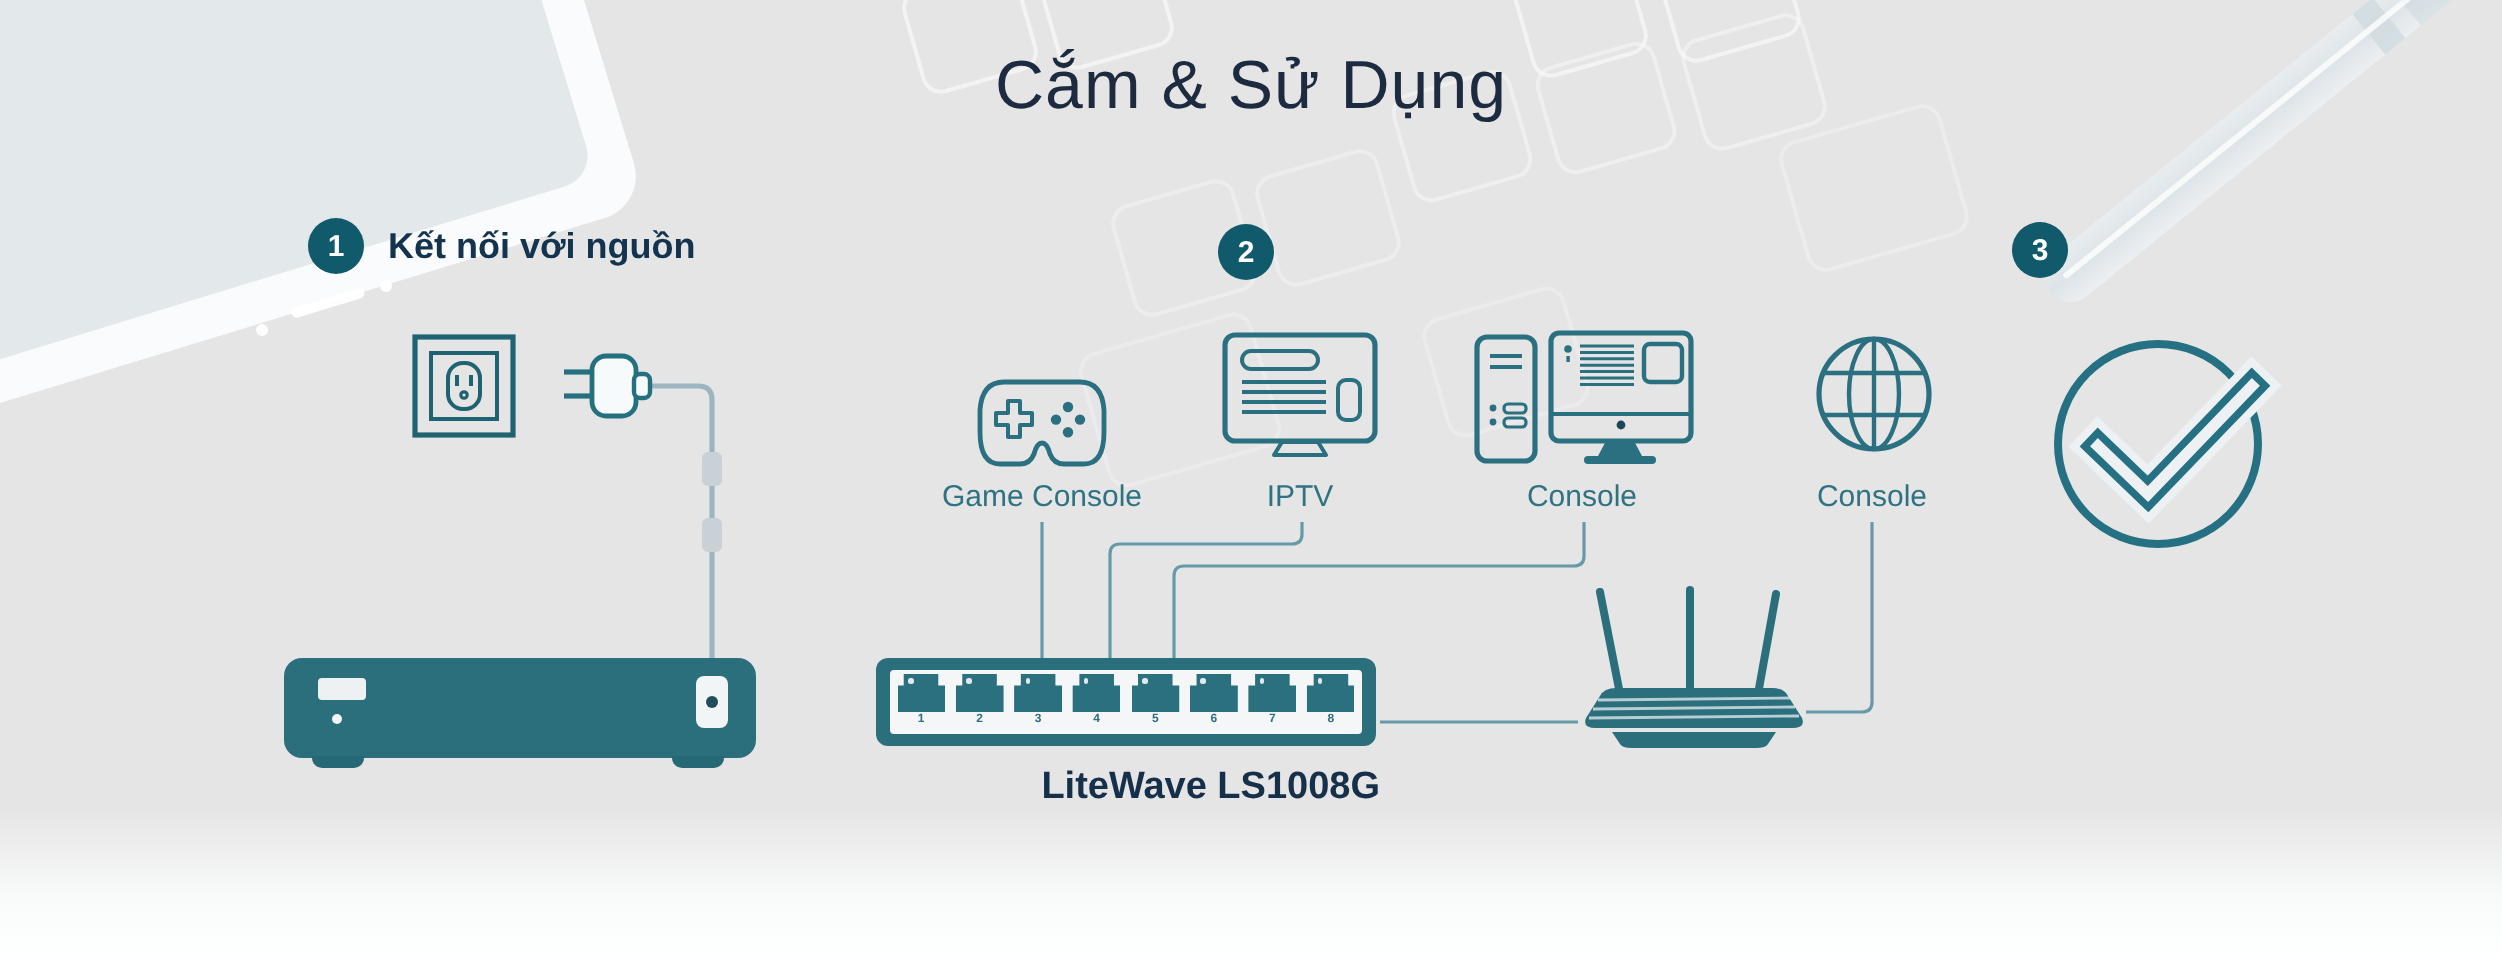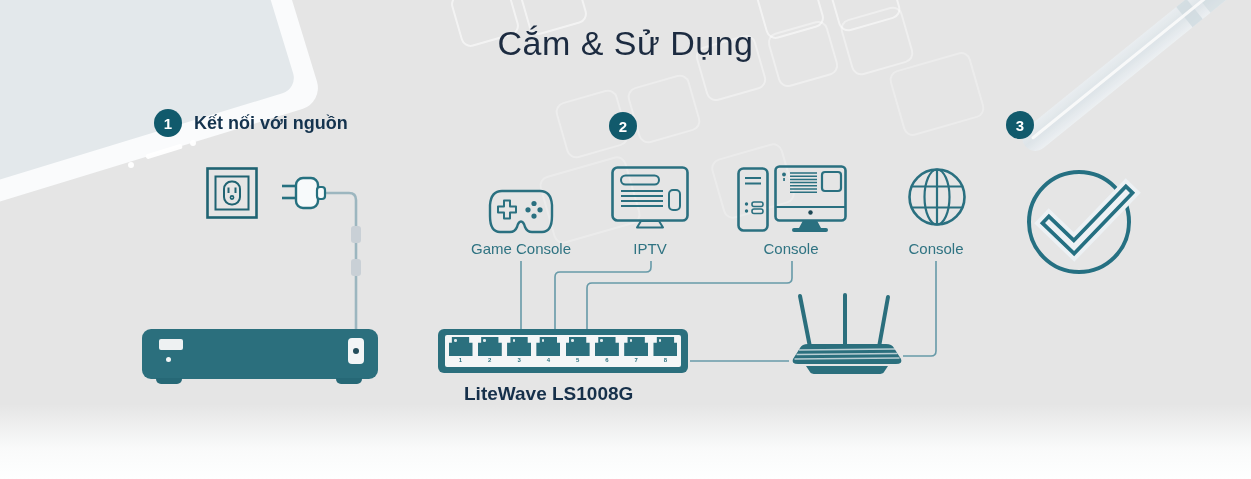--- a/index.html
+++ b/index.html
@@ -57,21 +57,21 @@
   .switch-front{left:438px;top:329px;width:250px;height:44px;background:#2b6f7d;
     border-radius:6px;}
   .sf-panel{position:absolute;left:7px;top:6px;right:7px;bottom:6px;background:#f4f6f7;
     border-radius:2px;display:flex;justify-content:space-between;padding:2px 3px 0 3px;box-sizing:border-box;}
   .port{width:25px;display:flex;flex-direction:column;align-items:center;position:relative;}
   .port-shape{width:24px;height:19px;background:#2b707e;
     clip-path:polygon(0 100%,0 30%,14% 30%,14% 0,86% 0,86% 30%,100% 30%,100% 100%);}
   .port-led{position:absolute;top:2px;left:6px;width:2.5px;height:2.5px;border-radius:50%;
     background:#fff;opacity:.85;z-index:1;}
   .port-num{font-size:6px;line-height:7px;margin-top:1px;color:#2b707e;font-weight:bold;}
-  .switch-name{position:absolute;left:464px;top:383px;width:250px;text-align:left;z-index:2;
+  .switch-name{position:absolute;left:440px;top:383px;width:250px;text-align:right;z-index:2;
     font-size:19px;font-weight:bold;color:#16304a;}
 </style>
 </head>
 <body>
 
 <div class="canvas">
 
   <div class="decor laptop-outer"></div>
   <div class="decor laptop-inner"></div>
   <div class="decor laptop-dash"></div>

